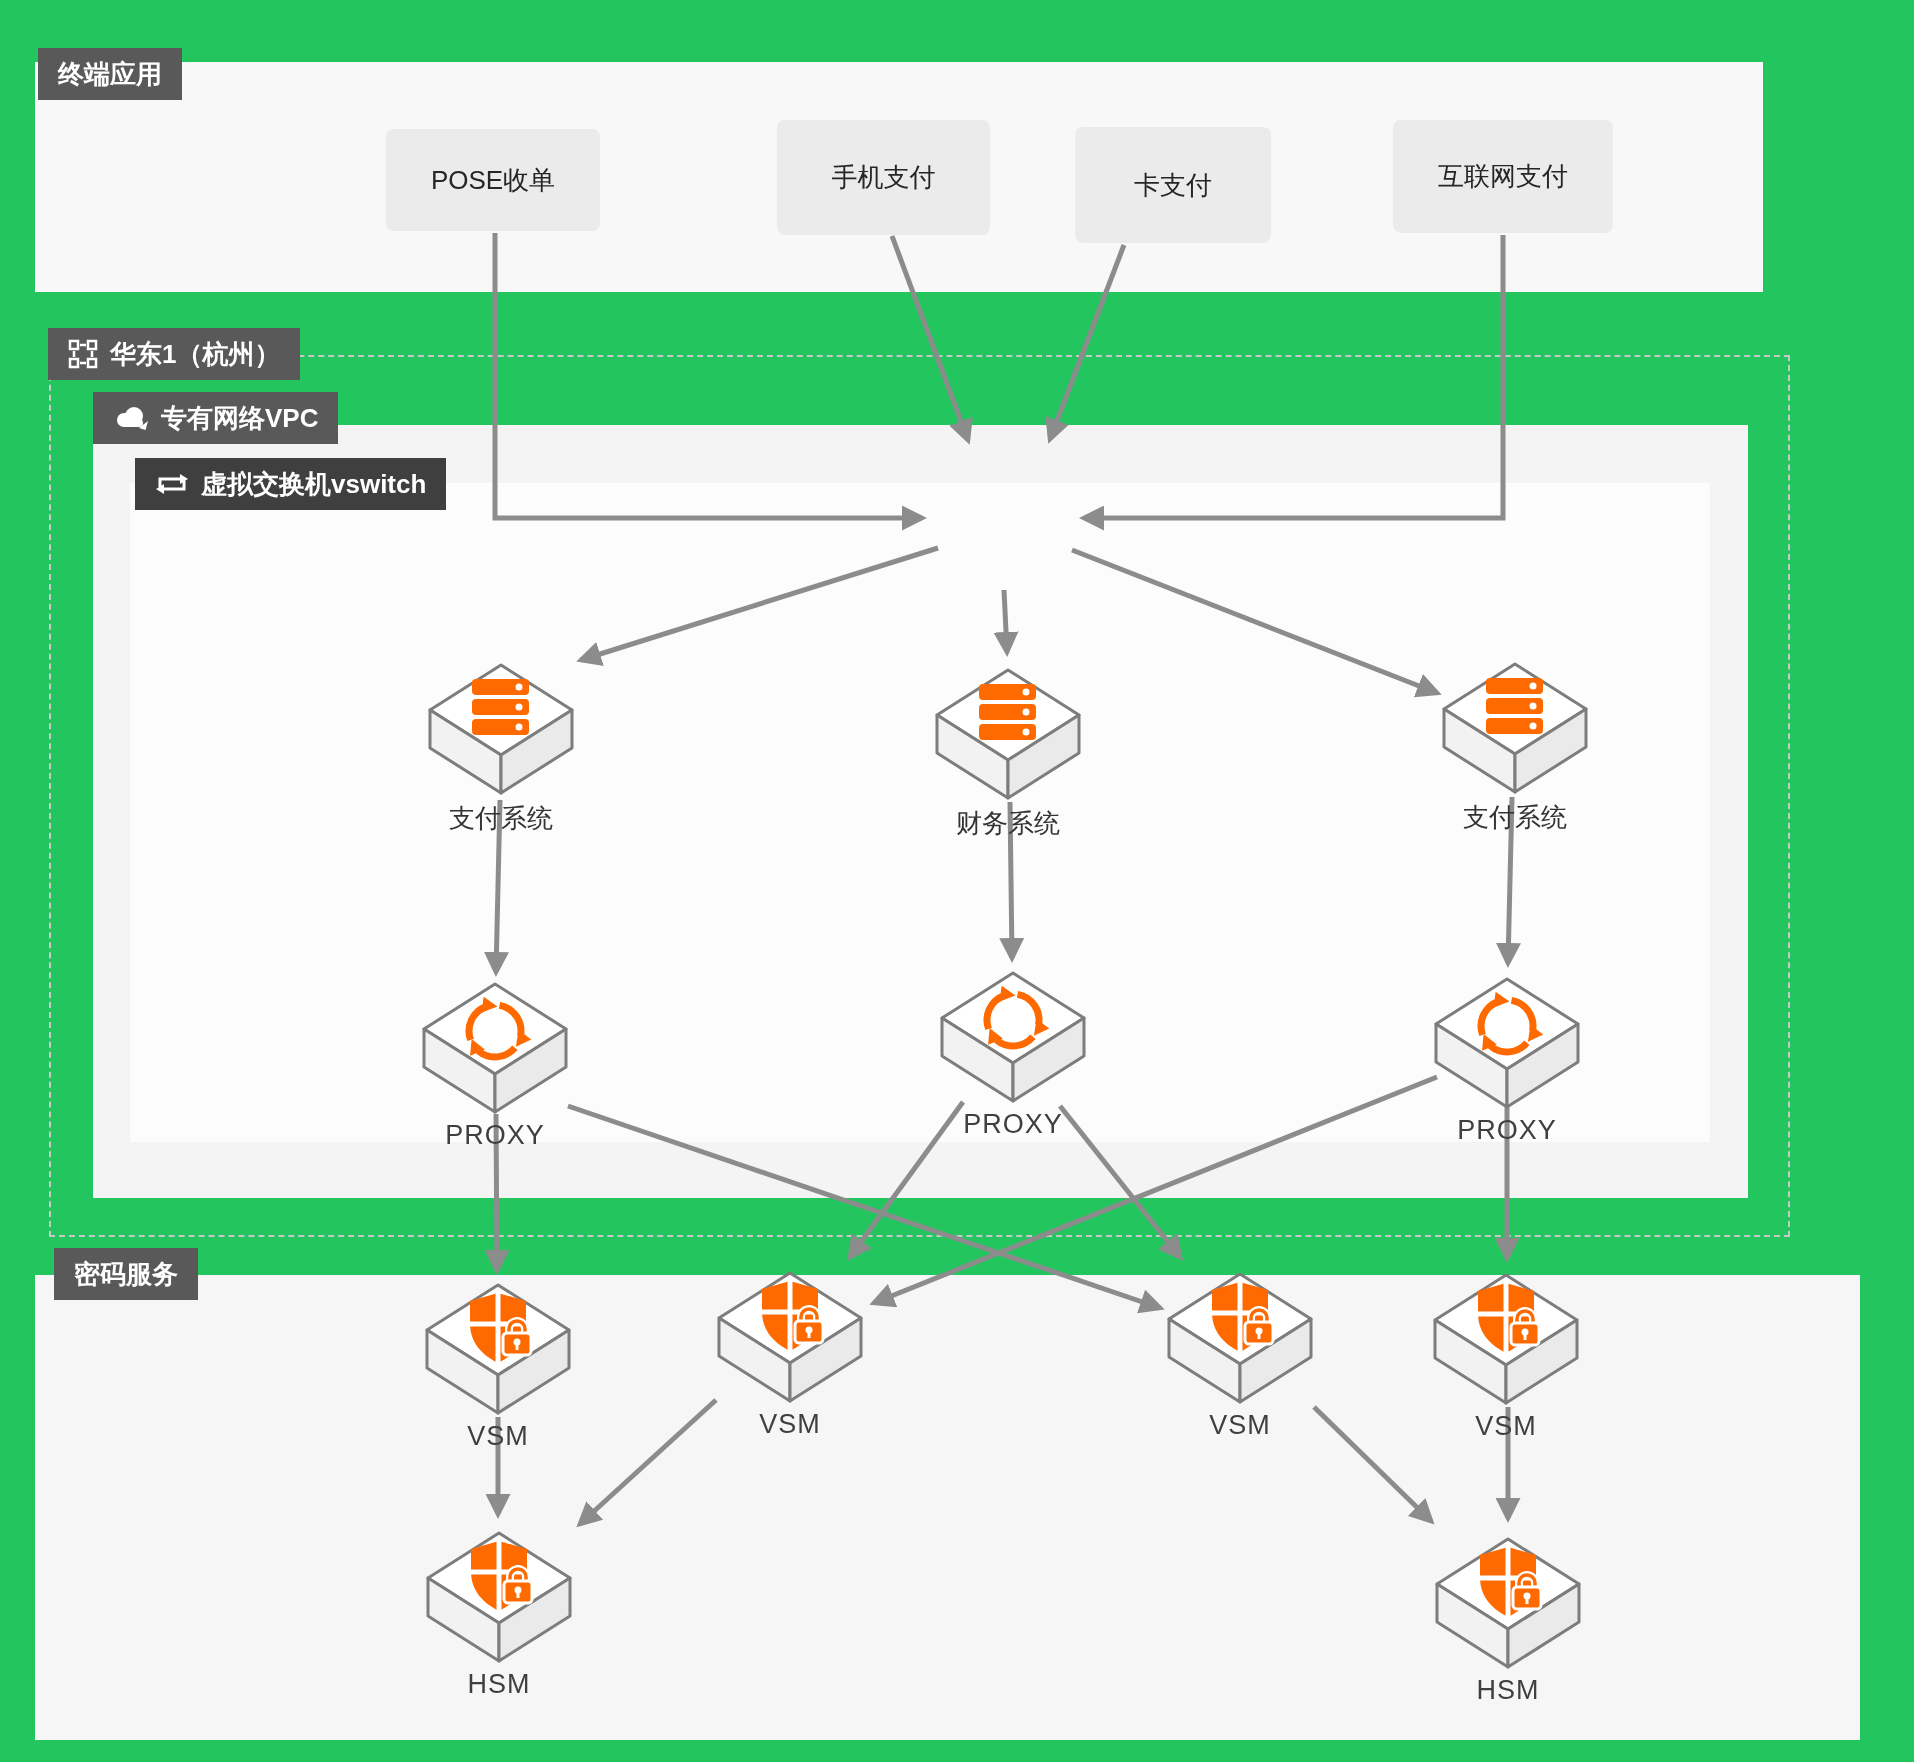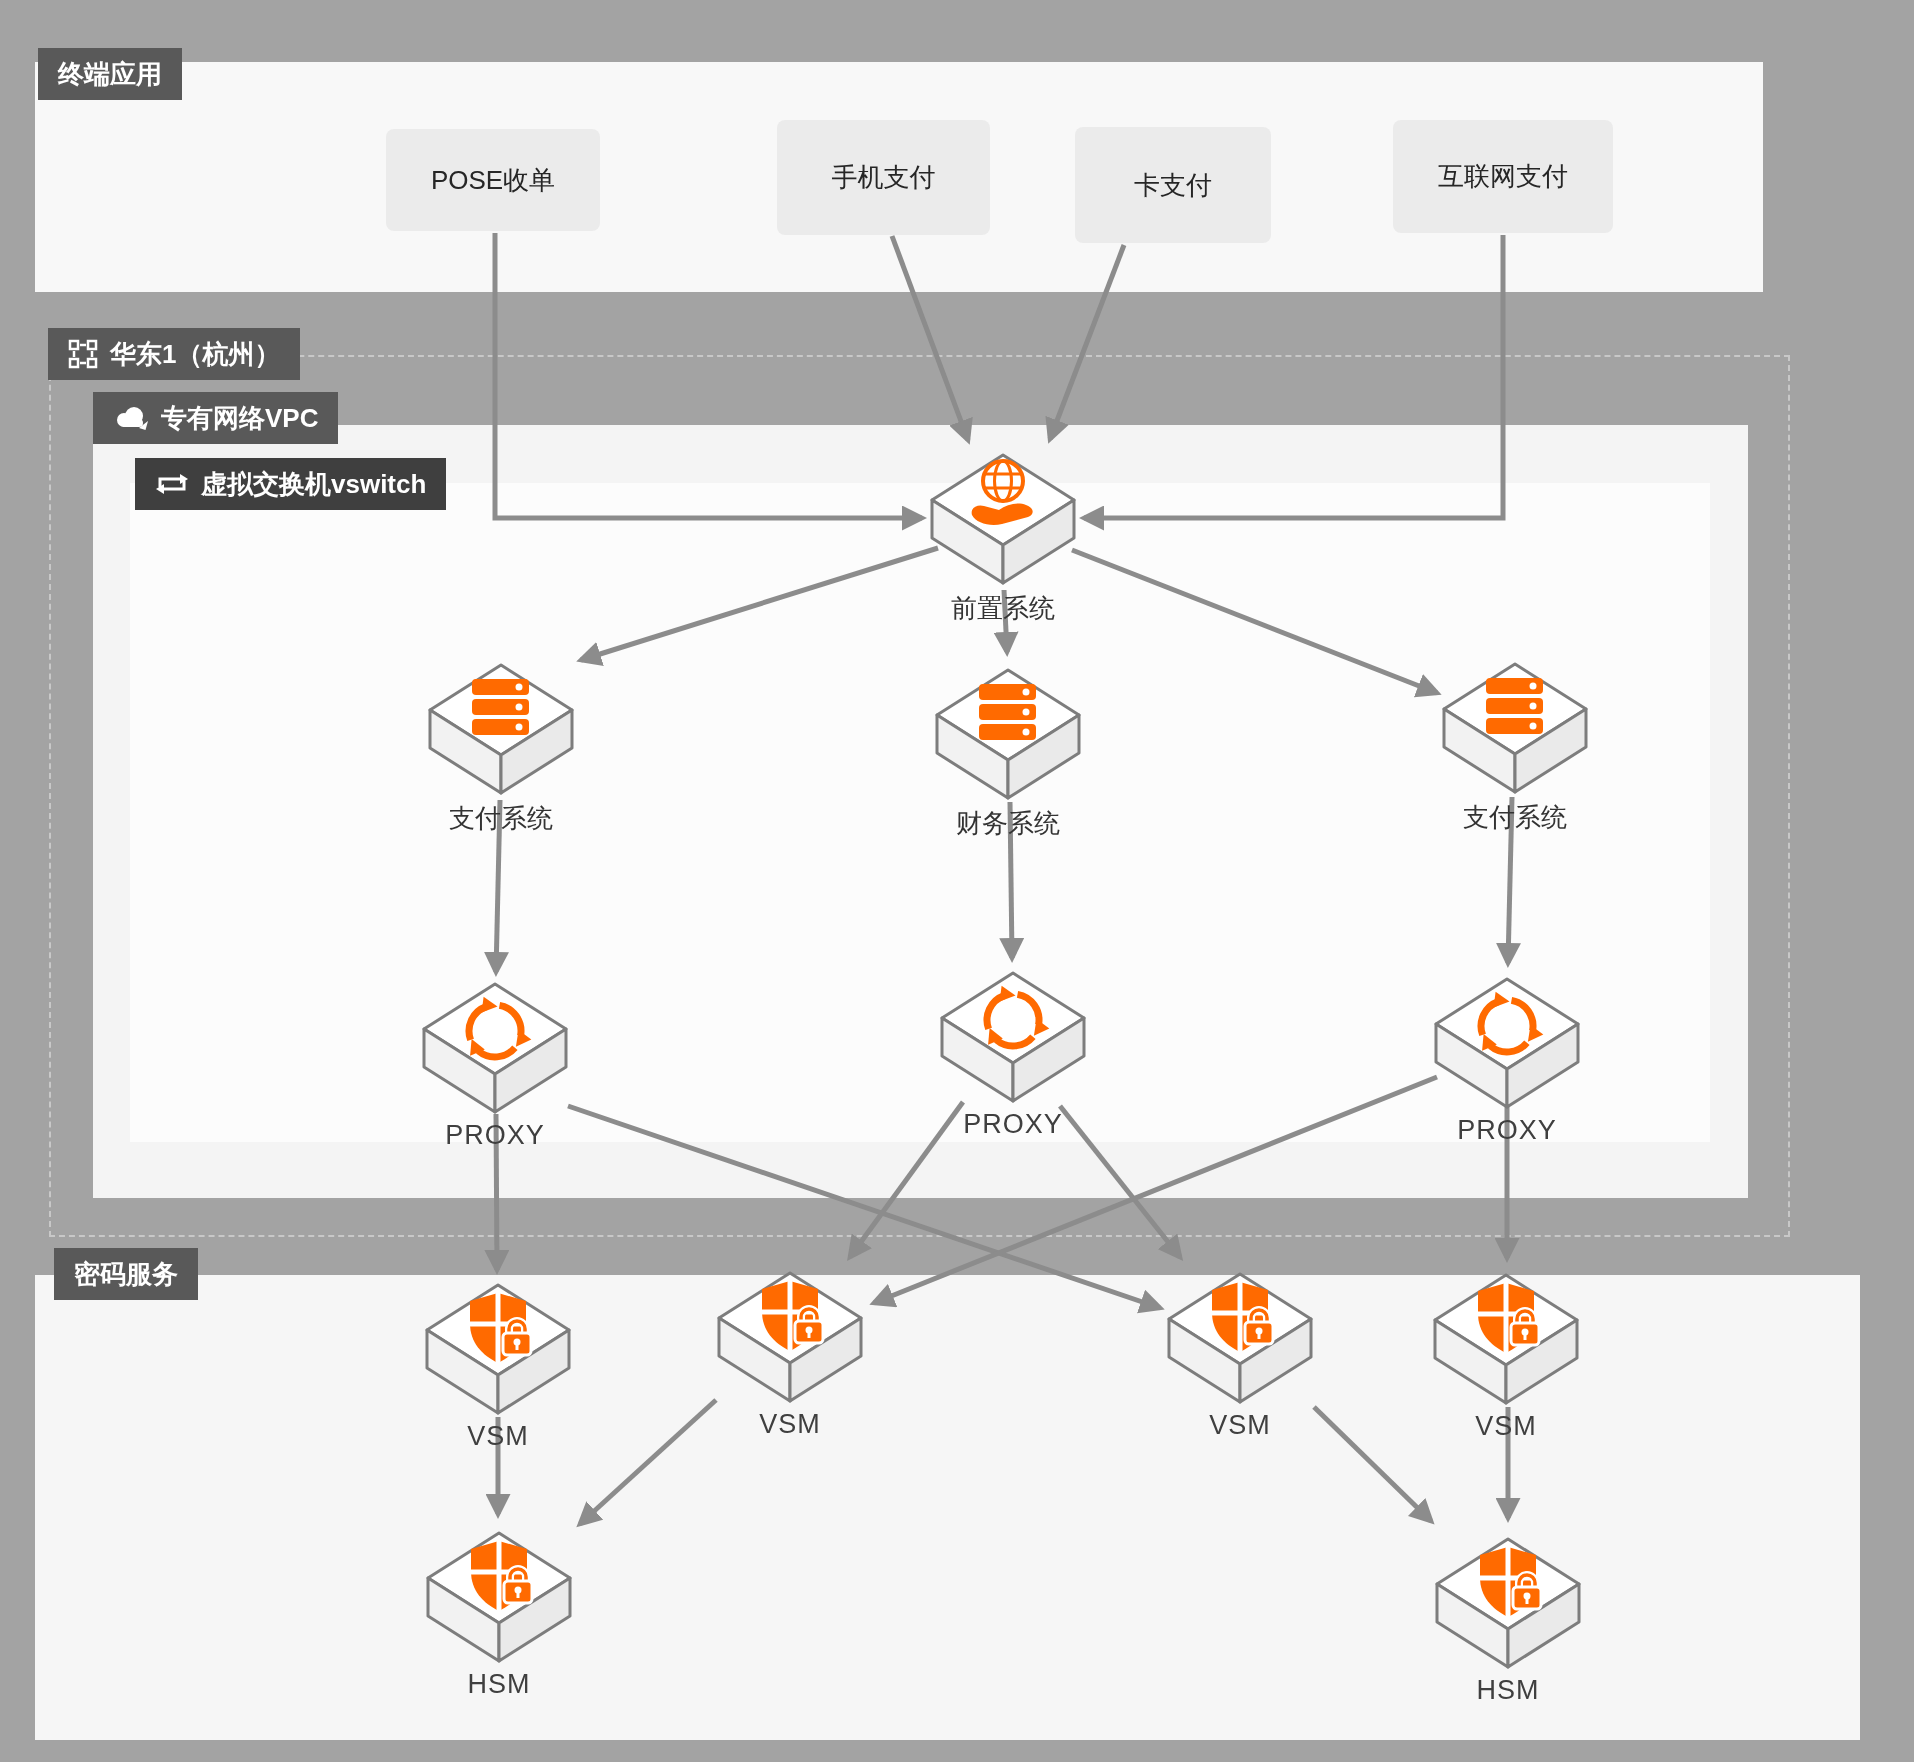--- a/index.html
+++ b/index.html
@@ -1,18 +1,18 @@
 <!DOCTYPE html>
 <html><head>
 <meta charset="utf-8">
 <style>
   html,body { margin:0; padding:0; background:#ffffff; }
   #canvas {
     position:relative; width:1914px; height:1762px; overflow:hidden;
-    font-family:"Liberation Sans","DejaVu Sans",sans-serif; background:#a3a3a3;
+    font-family:"Liberation Sans","DejaVu Sans",sans-serif; background:#22c55e;
   }
   .panel { position:absolute; }
   #terminal-panel { left:35px;  top:62px;   width:1728px; height:230px; background:#f8f8f8; }
   #vpc-panel      { left:93px;  top:425px;  width:1655px; height:773px; background:#f4f4f4; }
   #vswitch-panel  { left:130px; top:483px;  width:1580px; height:659px; background:#fcfcfc; }
   #crypto-panel   { left:35px;  top:1275px; width:1825px; height:465px; background:#f6f6f6; }
   #region-border  { position:absolute; left:49px; top:355px; width:1741px; height:882px;
                     border:2px dashed #c8c8c8; box-sizing:border-box; }
   .badge {
     position:absolute; display:flex; align-items:center; gap:12px;
@@ -187,26 +187,20 @@
   <div class="app-box" id="app-card">
     <span>卡支付</span>
   </div>
   <div class="app-box" id="app-mobile">
     <span>手机支付</span>
   </div>
   <div class="app-box" id="app-internet">
     <span>互联网支付</span>
   </div>
 
-  <div class="node" style="left:930px;top:453px;">
-    <svg width="146" height="132" viewBox="0 0 146 132">
-        <use href="#sym-gateway"></use>
-      </svg>
-    <div class="node-label">前置系统</div>
-  </div>
   <div class="node" style="left:428px;top:663px;">
     <svg width="146" height="132" viewBox="0 0 146 132">
         <use href="#sym-server"></use>
       </svg>
     <div class="node-label">支付系统</div>
   </div>
   <div class="node" style="left:935px;top:668px;">
     <svg width="146" height="132" viewBox="0 0 146 132">
         <use href="#sym-server"></use>
       </svg>

